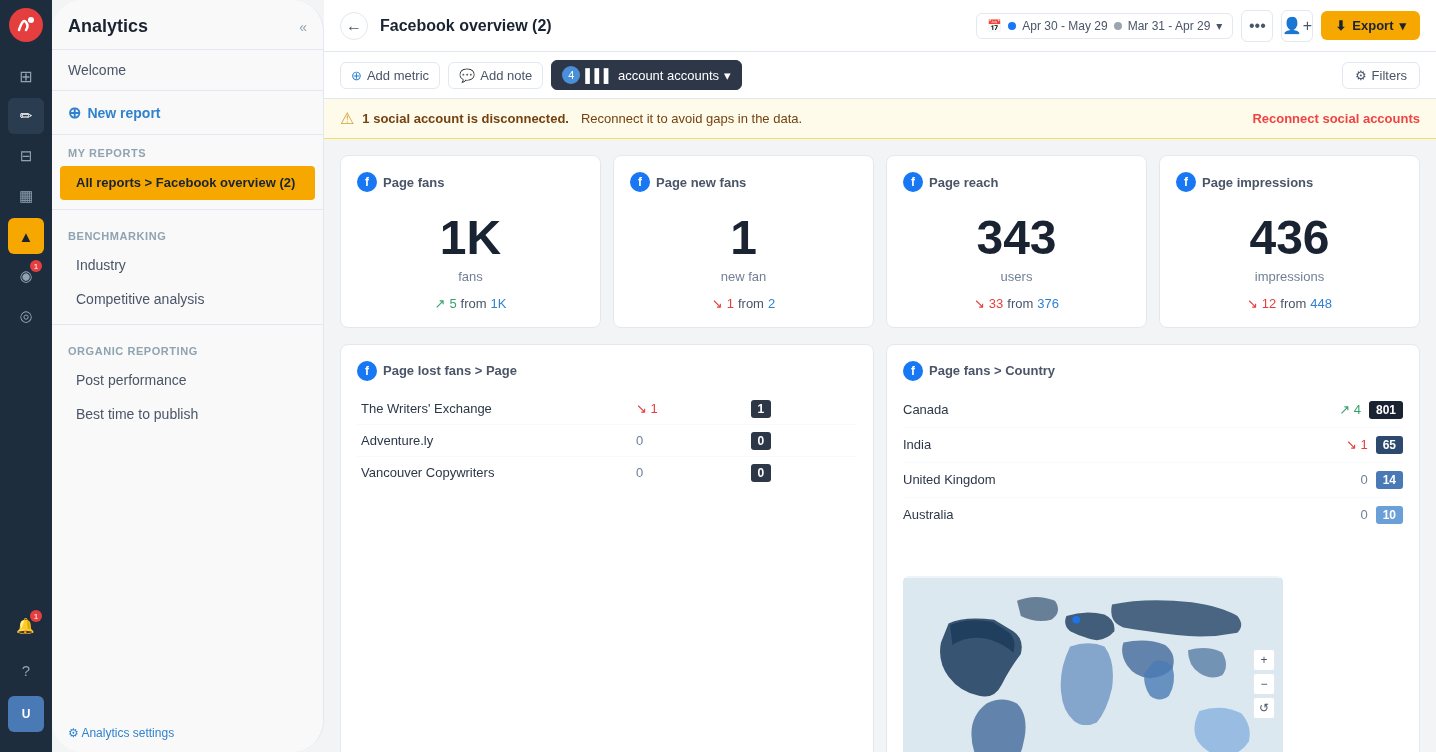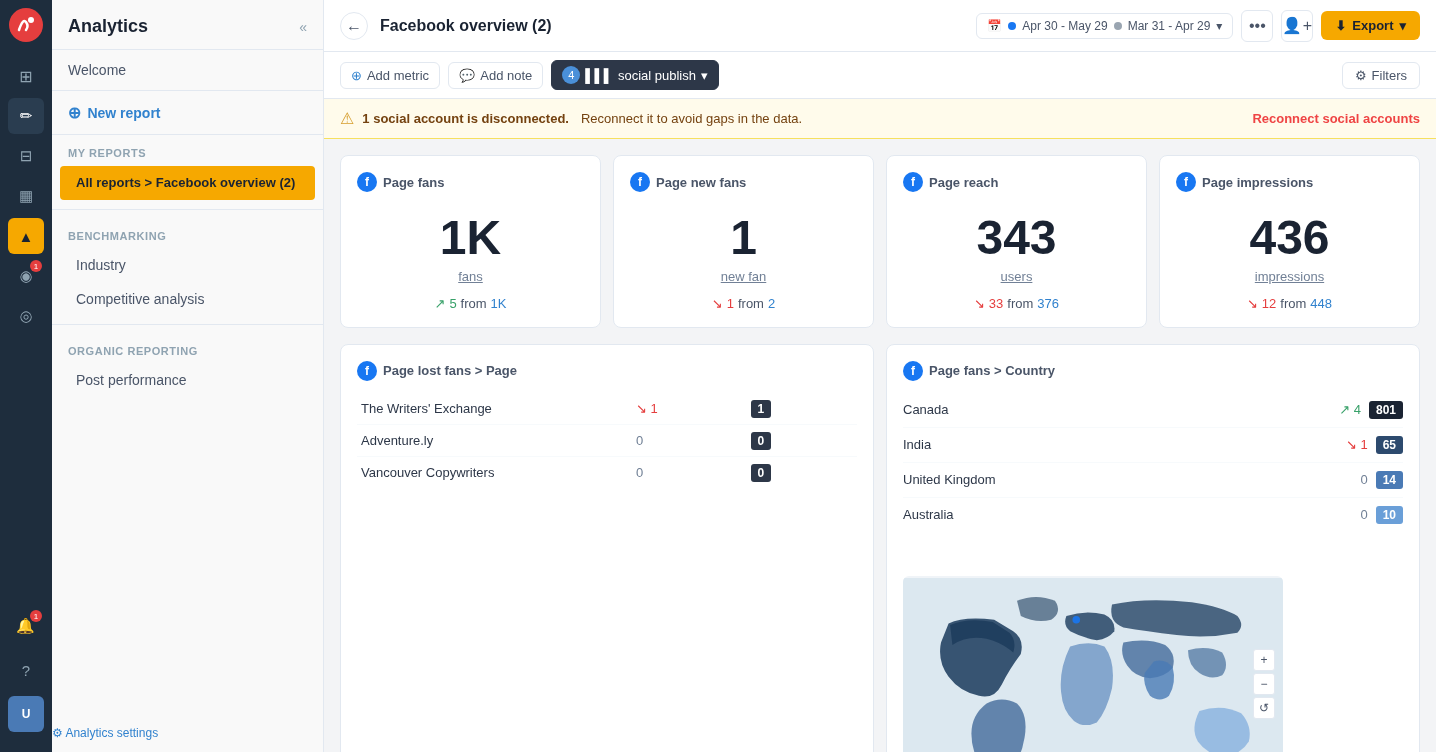--- a/index.html
+++ b/index.html
@@ -28,41 +28,42 @@
 
     
     .sidebar {
       width: 272px;
       background: #f9f9f9;
       border-right: 1px solid #e2e8f0;
       display: flex;
       flex-direction: column;
       flex-shrink: 0;
       overflow-y: auto;
+      border-radius: 31px;
     }
     .sidebar-header {
       display: flex; align-items: center; justify-content: space-between;
       padding: 16px 16px 12px 16px; border-bottom: 1px solid #e2e8f0;
     }
     .sidebar-title { font-size: 18px; font-weight: 700; color: #1a2332; }
     .sidebar-collapse { color: #8fa3b1; cursor: pointer; font-size: 14px; }
     .sidebar-welcome { padding: 12px 16px; color: #4a5568; font-size: 14px; border-bottom: 1px solid #e2e8f0; }
     .sidebar-new-report {
       padding: 12px 16px; display: flex; align-items: center; gap: 6px;
       color: #3182ce; font-size: 14px; font-weight: 600; cursor: pointer; border-bottom: 1px solid #e2e8f0;
     }
     .sidebar-section-label {
       padding: 12px 16px 6px 16px; font-size: 11px; font-weight: 700; color: #8fa3b1; letter-spacing: 0.05em;
     }
     .sidebar-item {
       padding: 8px 16px; font-size: 14px; color: #4a5568; cursor: pointer; border-radius: 4px; margin: 1px 8px;
     }
     .sidebar-item.active { background: #f6a800; color: #1a2332; font-weight: 600; border-radius: 4px; margin: 1px 8px; }
     .sidebar-divider { height: 1px; background: #e2e8f0; margin: 8px 0; }
-    .sidebar-footer { padding: 12px 0; font-size: 12px; color: #3182ce; cursor: pointer; margin-top: auto; }
+    .sidebar-footer { padding: 12px 16px; font-size: 12px; color: #3182ce; cursor: pointer; margin-top: auto; }
 
     
     .main {
       flex: 1;
       display: flex;
       flex-direction: column;
       overflow: hidden;
     }
 
     
@@ -152,21 +153,21 @@
       border: 1px solid #e2e8f0;
       border-radius: 8px;
       padding: 16px;
       display: flex;
       flex-direction: column;
     }
     .card-header { display: flex; align-items: center; gap: 6px; margin-bottom: 12px; }
     .fb-icon { width: 20px; height: 20px; border-radius: 50%; background: #1877f2; color: #fff; display: flex; align-items: center; justify-content: center; font-size: 12px; font-weight: 700; }
     .card-title { font-size: 13px; color: #4a5568; font-weight: 600; }
     .card-value { font-size: 48px; font-weight: 800; color: #1a2332; text-align: center; line-height: 1.1; margin: 8px 0 4px; }
-    .card-unit { font-size: 13px; color: #718096; text-align: center; margin-bottom: 12px; text-decoration: underline; }
+    .card-unit { font-size: 13px; color: #718096; text-align: center; margin-bottom: 12px; }
     .card-change { display: flex; align-items: center; gap: 4px; font-size: 13px; justify-content: center; }
     .change-up { color: #38a169; }
     .change-down { color: #e53e3e; }
     .change-from { color: #3182ce; }
 
     
     .bottom-row {
       display: grid;
       grid-template-columns: 1fr 1fr;
       gap: 12px;
@@ -270,20 +271,21 @@
   </div>
   <div class="sidebar-section-label">MY REPORTS</div>
   <div class="sidebar-item active" style="font-size:13px; line-height:1.4;">All reports &gt; Facebook overview (2)</div>
   <div class="sidebar-divider"></div>
   <div class="sidebar-section-label">BENCHMARKING</div>
   <div class="sidebar-item">Industry</div>
   <div class="sidebar-item">Competitive analysis</div>
   <div class="sidebar-divider"></div>
   <div class="sidebar-section-label">ORGANIC REPORTING</div>
   <div class="sidebar-item">Post performance</div>
+  <div class="sidebar-item">Best time to publish</div>
   <div class="sidebar-footer">⚙ Analytics settings</div>
 </div>
 
 <div class="main">
 
   <div class="topbar">
     <div class="topbar-back">
       <span>←</span>
     </div>
     <span class="topbar-title">Facebook overview (2)</span>
@@ -315,21 +317,21 @@
       <span style="color:#3182ce;">⊕</span>
       <span>Add metric</span>
     </button>
     <button class="toolbar-btn">
       <span style="color:#4a5568;">💬</span>
       <span>Add note</span>
     </button>
     <button class="toolbar-btn social">
       <span class="toolbar-badge">4</span>
       <span>▌▌▌</span>
-      <span>social publish</span>
+      <span>account accounts</span>
       <span>▾</span>
     </button>
     <div class="toolbar-spacer"></div>
     <button class="filters-btn">
       <span>⚙</span>
       <span>Filters</span>
     </button>
   </div>
 
   <div class="alert-bar">

